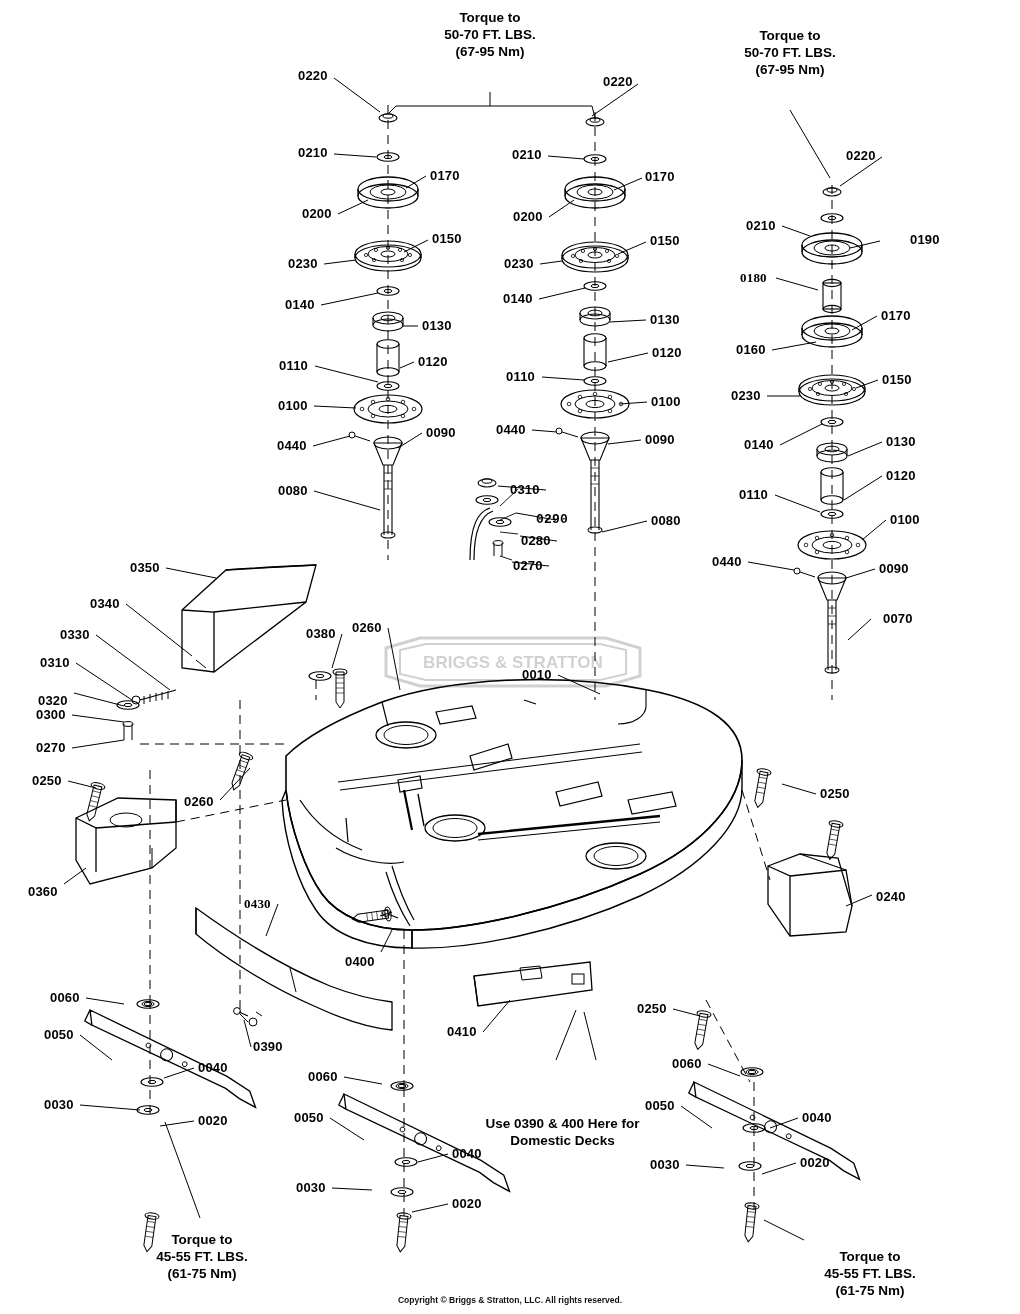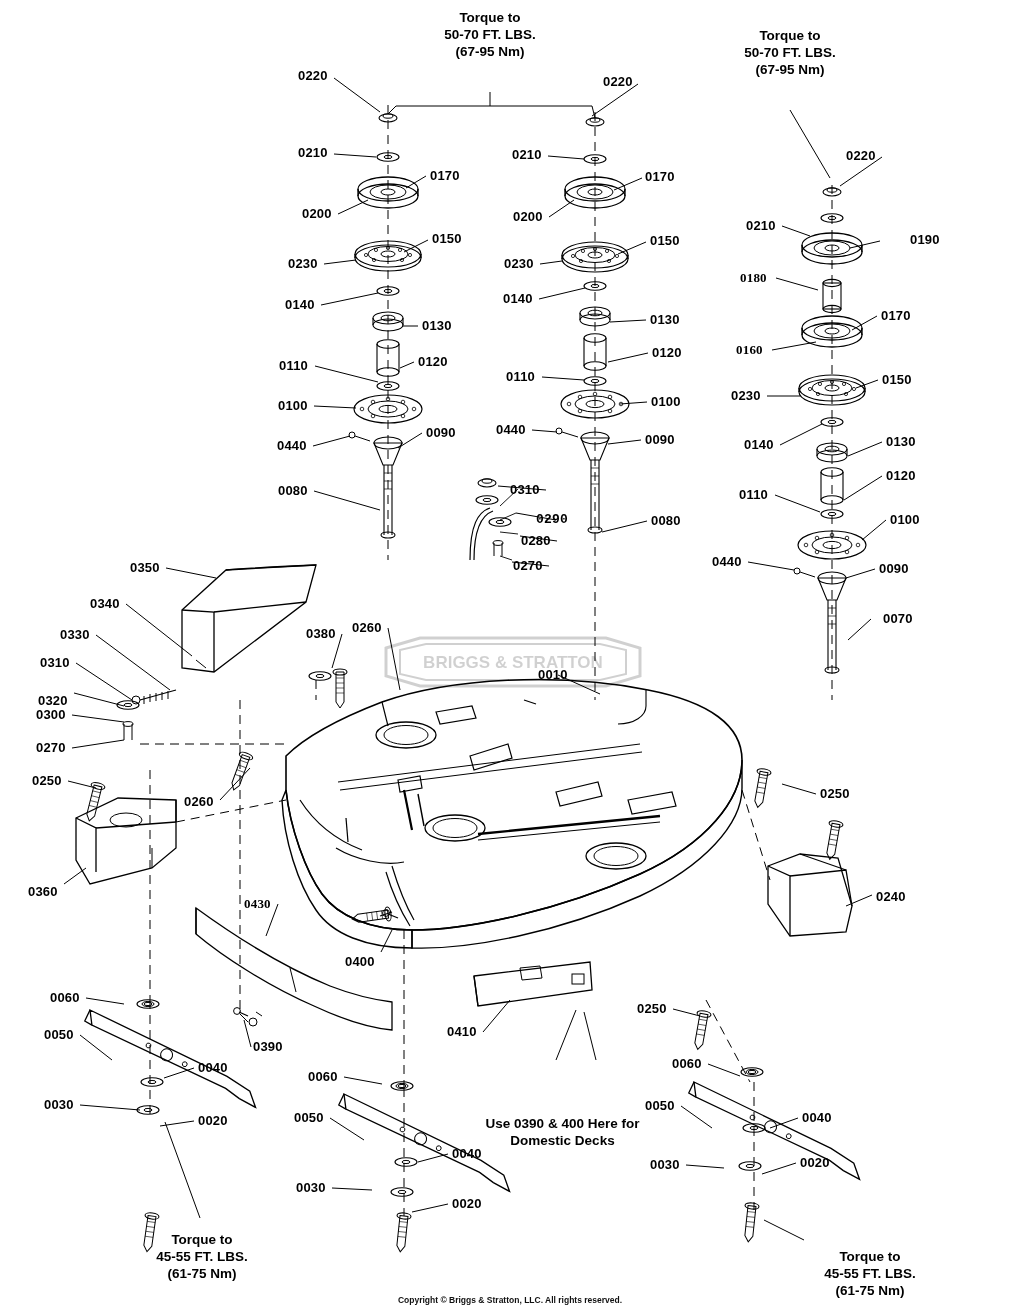--- a/index.html
+++ b/index.html
@@ -528,21 +528,21 @@
       <div class="lbl" style="left: 746px; top: 218px;">0210</div>
       <div class="lbl" style="left: 884px; top: 232px; margin-left: 26px;">0190</div>
       <div class="lbl" style="left: 288px; top: 256px;">0230</div>
       <div class="lbl" style="left: 504px; top: 256px;">0230</div>
       <div class="lbl" style="left: 740px; top: 270px; font-family: Liberation Serif, serif;">0180</div>
       <div class="lbl" style="left: 285px; top: 297px;">0140</div>
       <div class="lbl" style="left: 503px; top: 291px;">0140</div>
       <div class="lbl" style="left: 881px; top: 308px;">0170</div>
       <div class="lbl" style="left: 422px; top: 318px;">0130</div>
       <div class="lbl" style="left: 650px; top: 312px;">0130</div>
-      <div class="lbl" style="left: 736px; top: 342px; font-family: Liberation Serif, serif;">0160</div>
+      <div class="lbl" style="left: 736px; top: 342px;">0160</div>
       <div class="lbl" style="left: 418px; top: 354px;">0120</div>
       <div class="lbl" style="left: 652px; top: 345px;">0120</div>
       <div class="lbl" style="left: 279px; top: 358px;">0110</div>
       <div class="lbl" style="left: 506px; top: 369px;">0110</div>
       <div class="lbl" style="left: 882px; top: 372px;">0150</div>
       <div class="lbl" style="left: 731px; top: 388px;">0230</div>
       <div class="lbl" style="left: 278px; top: 398px;">0100</div>
       <div class="lbl" style="left: 651px; top: 394px;">0100</div>
       <div class="lbl" style="left: 744px; top: 437px;">0140</div>
       <div class="lbl" style="left: 886px; top: 434px;">0130</div>
@@ -562,21 +562,21 @@
       <div class="lbl" style="left: 879px; top: 561px;">0090</div>
       <div class="lbl" style="left: 513px; top: 558px;">0270</div>
       <div class="lbl" style="left: 130px; top: 560px;">0350</div>
       <div class="lbl" style="left: 875px; top: 611px; margin-left: 8px;">0070</div>
       <div class="lbl" style="left: 90px; top: 596px;">0340</div>
       <div class="lbl" style="left: 60px; top: 627px;">0330</div>
       <div class="lbl" style="left: 306px; top: 626px;">0380</div>
       <div class="lbl" style="left: 352px; top: 620px;">0260</div>
       <div class="lbl" style="left: 40px; top: 655px;">0310</div>
       <div class="lbl" style="left: 38px; top: 685px; margin-top: 8px;">0320</div>
-      <div class="lbl" style="left: 522px; top: 667px; margin-left: 16px;">0010</div>
+      <div class="lbl" style="left: 522px; top: 667px;">0010</div>
       <div class="lbl" style="left: 36px; top: 707px;">0300</div>
       <div class="lbl" style="left: 36px; top: 740px;">0270</div>
       <div class="lbl" style="left: 32px; top: 773px;">0250</div>
       <div class="lbl" style="left: 820px; top: 786px;">0250</div>
       <div class="lbl" style="left: 184px; top: 794px;">0260</div>
       <div class="lbl" style="left: 28px; top: 884px;">0360</div>
       <div class="lbl" style="left: 876px; top: 889px;">0240</div>
       <div class="lbl" style="left: 244px; top: 896px; font-family: Liberation Serif, serif;">0430</div>
       <div class="lbl" style="left: 345px; top: 954px;">0400</div>
       <div class="lbl" style="left: 447px; top: 1024px;">0410</div>

